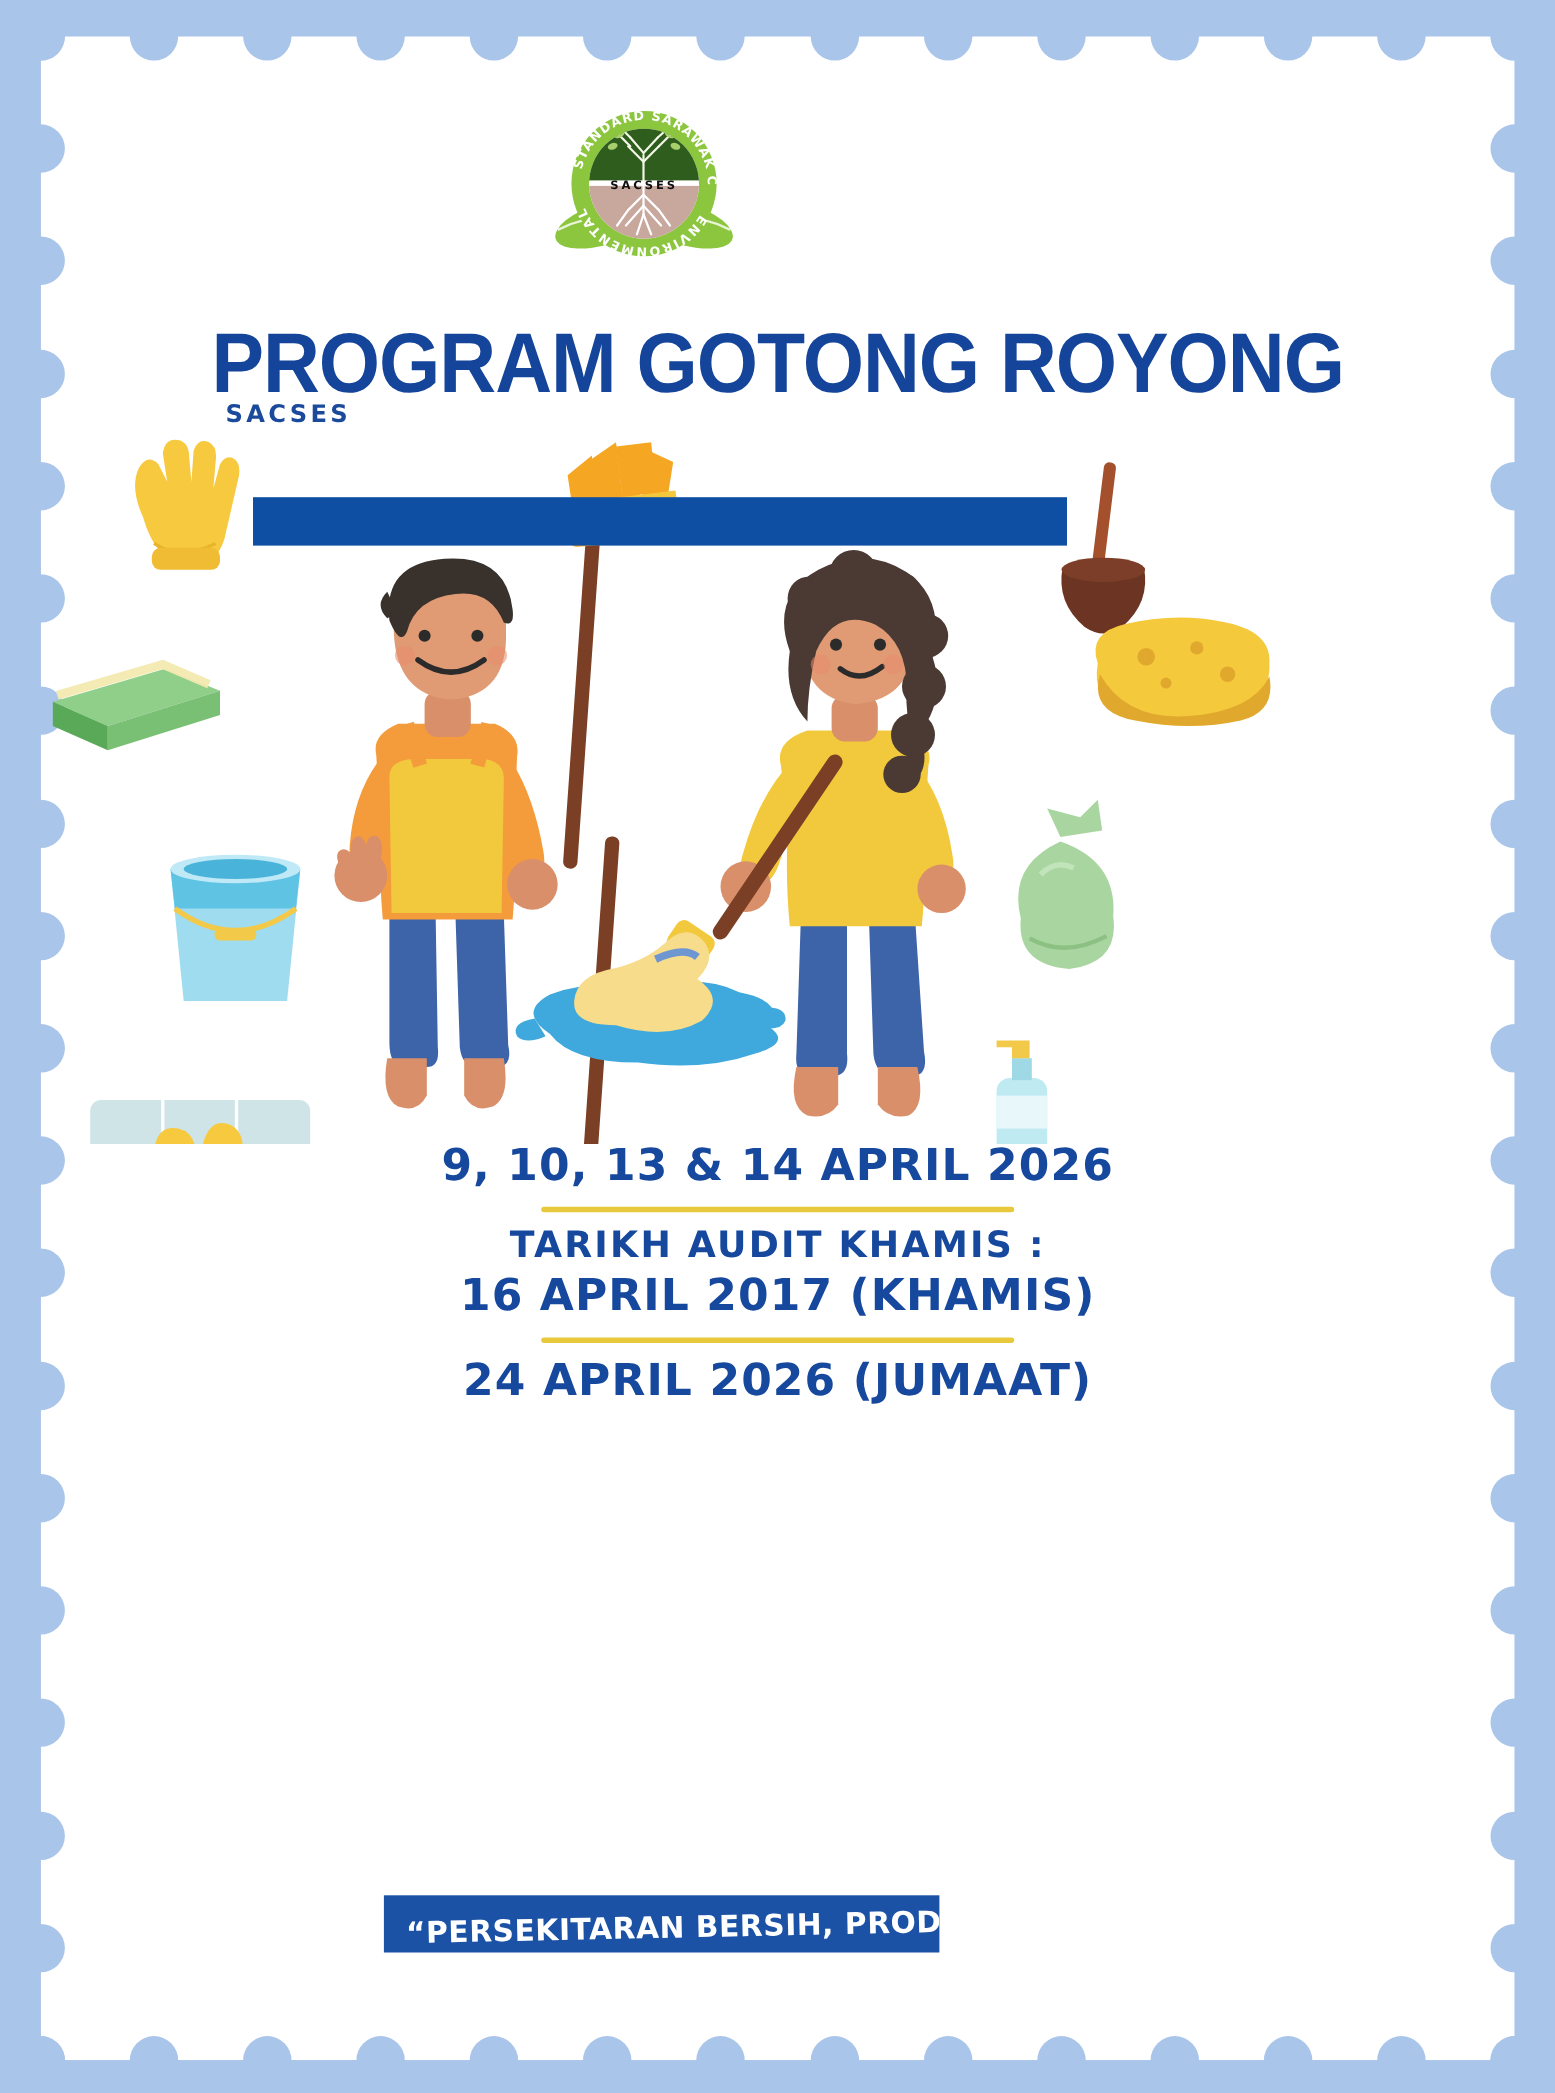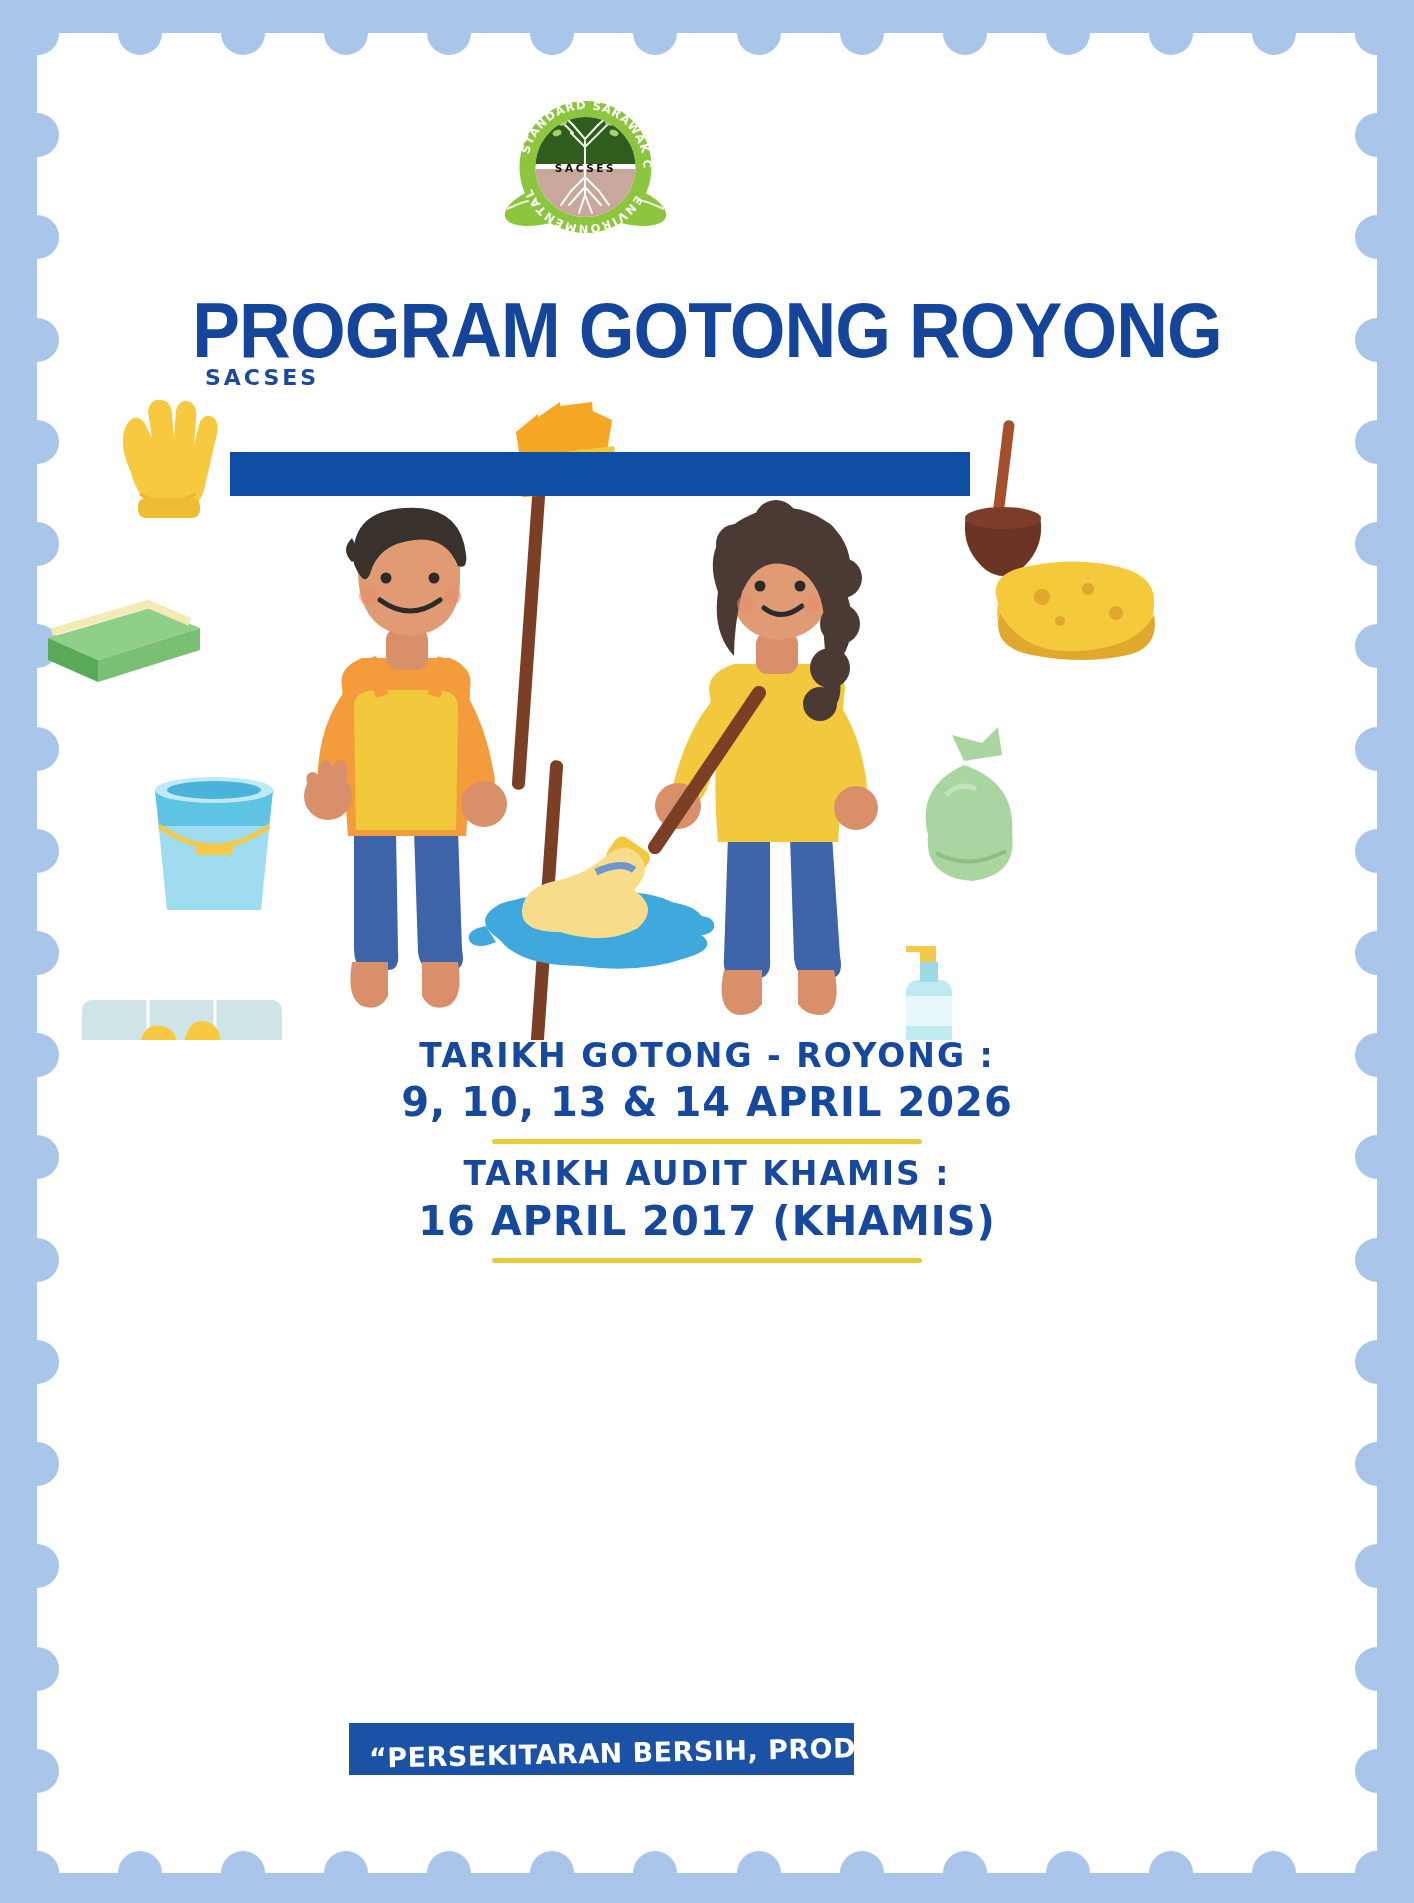--- a/index.html
+++ b/index.html
@@ -446,27 +446,27 @@
       <rect x="608" y="462" width="40" height="30" rx="8" fill="#f2c93d" transform="rotate(34 628 477)"></rect>
 
       <path d="M560 552 Q520 552 522 530 Q524 506 560 500 Q590 492 608 474
                Q626 460 640 476 Q652 492 634 510 Q660 528 638 548 Q606 566 560 552 Z" fill="#f7dc8c"></path>
       <path d="M596 492 Q622 480 634 490" stroke="#6e96d0" stroke-width="7" fill="none"></path>
     </g>
   </svg>
 </div>
 
 <div id="info">
-  <div class="info-line lbl">TARIKH GOTONG - ROYONG :</div>
   <div class="info-line val">9, 10, 13 &amp; 14 APRIL 2026</div>
 
   <div class="divider"></div>
 
   <div class="info-line lbl">TARIKH AUDIT KHAMIS :</div>
   <div class="info-line val">16 APRIL 2017 (KHAMIS)</div>
 
   <div class="divider"></div>
 
+  <div class="info-line val">24 APRIL 2026 (JUMAAT)</div>
 </div>
 
 <div id="banner">
   <span id="banner-text">“PERSEKITARAN BERSIH, PRODUKTIVITI MENINGKAT”</span>
 </div>
 
 </body></html>

